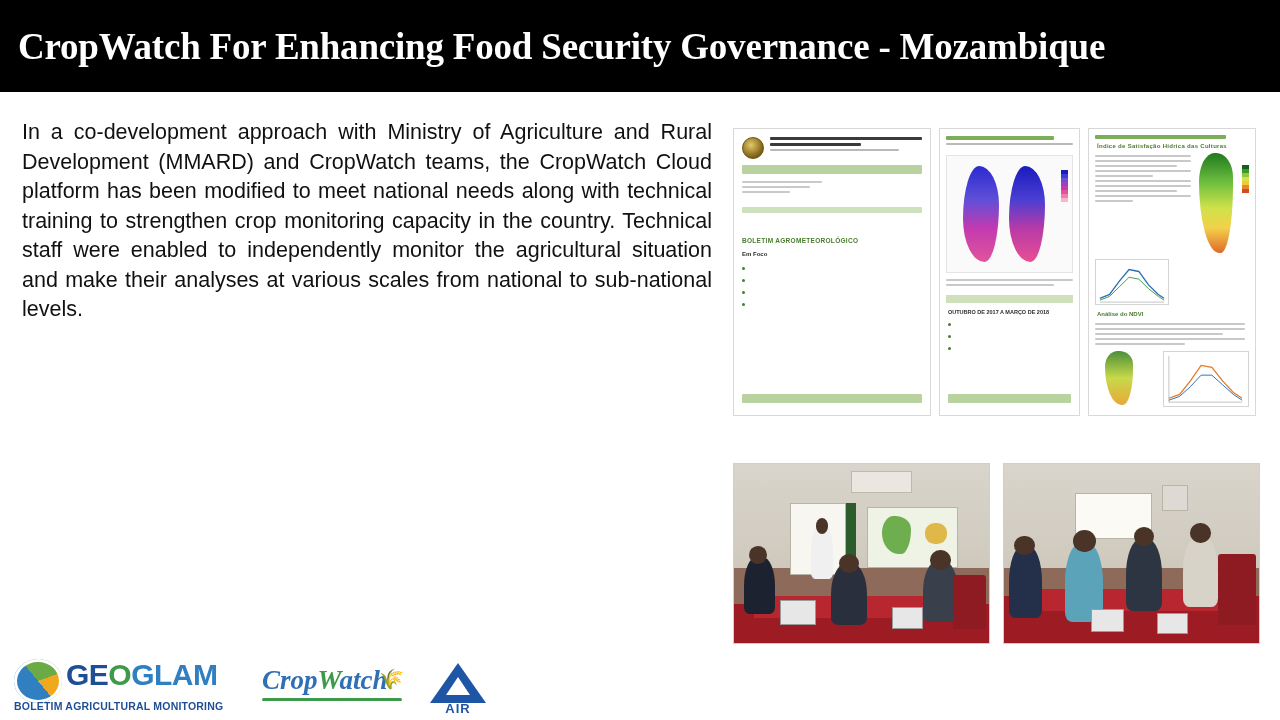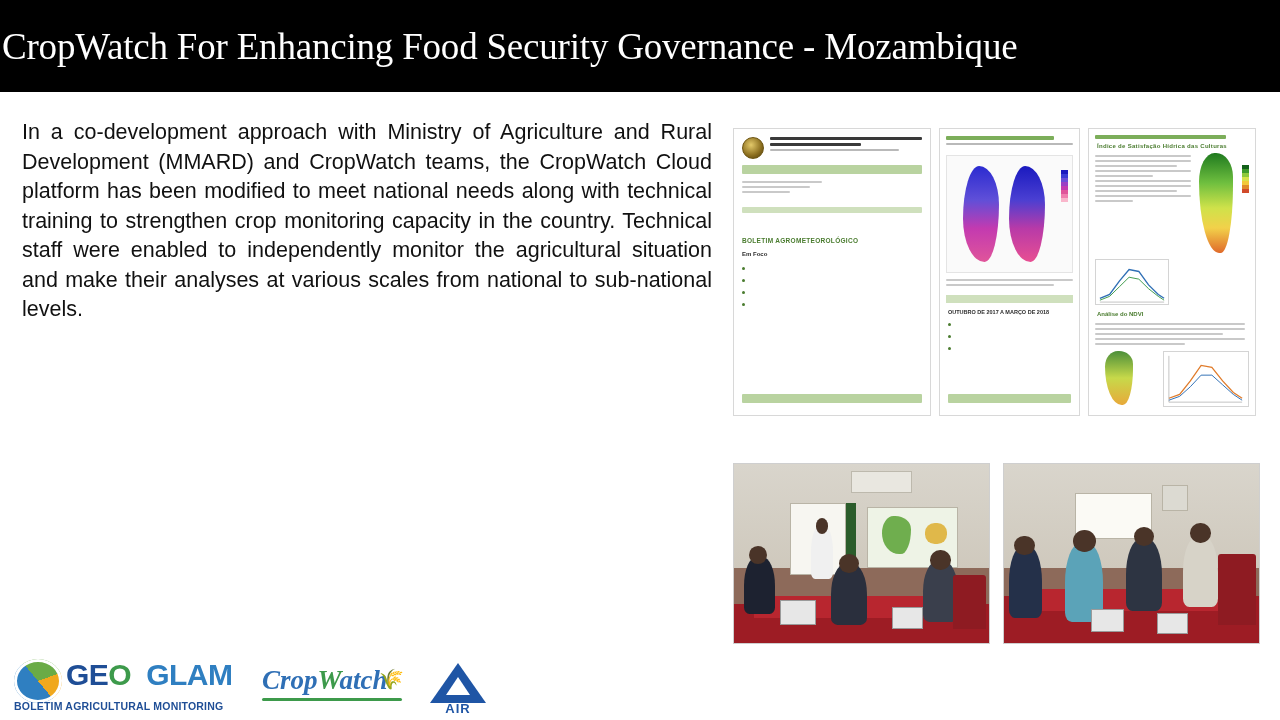--- a/index.html
+++ b/index.html
@@ -13,24 +13,24 @@
 
   
   .title-bar {
     position: absolute; left: 0; top: 0; width: 1280px; height: 92px;
     background: #000000;
     display: flex; align-items: center;
   }
   .title-text {
     color: #ffffff;
     font-family: "Liberation Serif", serif;
-    font-weight: normal;
+    font-weight: bold;
     font-size: 37px;
     letter-spacing: -0.2px;
-    padding-left: 2px;
+    padding-left: 18px;
     white-space: nowrap;
   }
 
   
   .text-col {
     position: absolute; left: 22px; top: 118px; width: 690px;
   }
   .para {
     font-size: 21.5px;
     line-height: 29.5px;
@@ -136,21 +136,21 @@
     background: conic-gradient(from 200deg, #2f7fc1 0deg 120deg, #6aab46 120deg 230deg, #f0a81e 230deg 300deg, #2f7fc1 300deg 360deg);
     box-shadow: inset 0 0 0 3px #ffffff;
   }
   .gg-text {
     position: absolute; left: 52px; top: 2px;
     font-family: "Liberation Sans", sans-serif; font-weight: bold;
     font-size: 30px; letter-spacing: -0.5px; color: #1f4e96;
     line-height: 32px;
   }
   .gg-text .o1 { color: #3d9a4b; }
-  .gg-text .o2 { color: #2f7fc1; margin-left: 15px; }
+  .gg-text .o2 { color: #2f7fc1; }
   .gg-sub {
     position: absolute; left: 0; top: 43px;
     font-size: 10.5px; font-weight: bold; color: #1f4e96; letter-spacing: .2px;
   }
   .logo-cropwatch {
     position: absolute; left: 262px; top: 12px; width: 150px; height: 44px;
   }
   .cw-word {
     font-family: "Liberation Serif", serif; font-style: italic; font-weight: bold;
     font-size: 27px; color: #2f6fb5;

